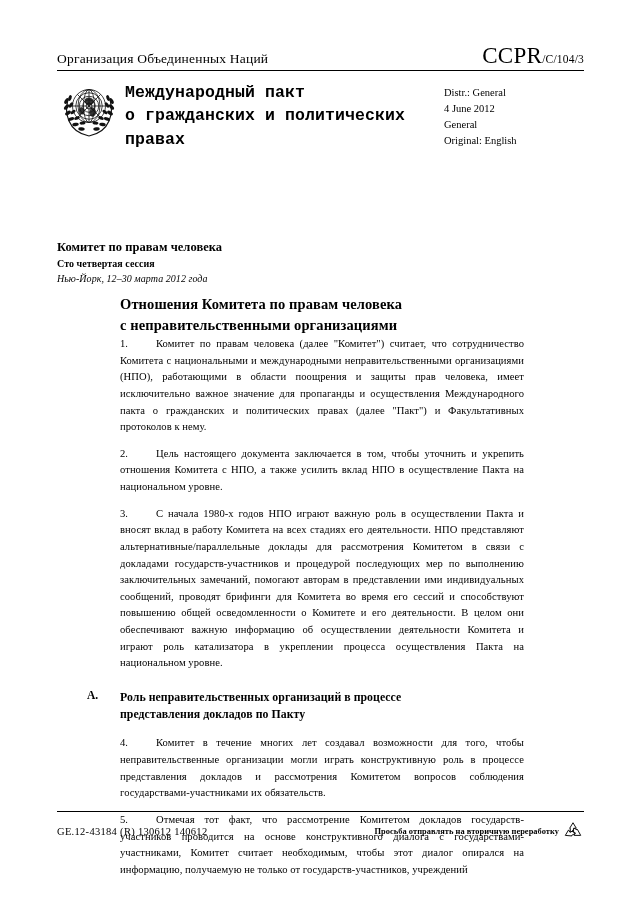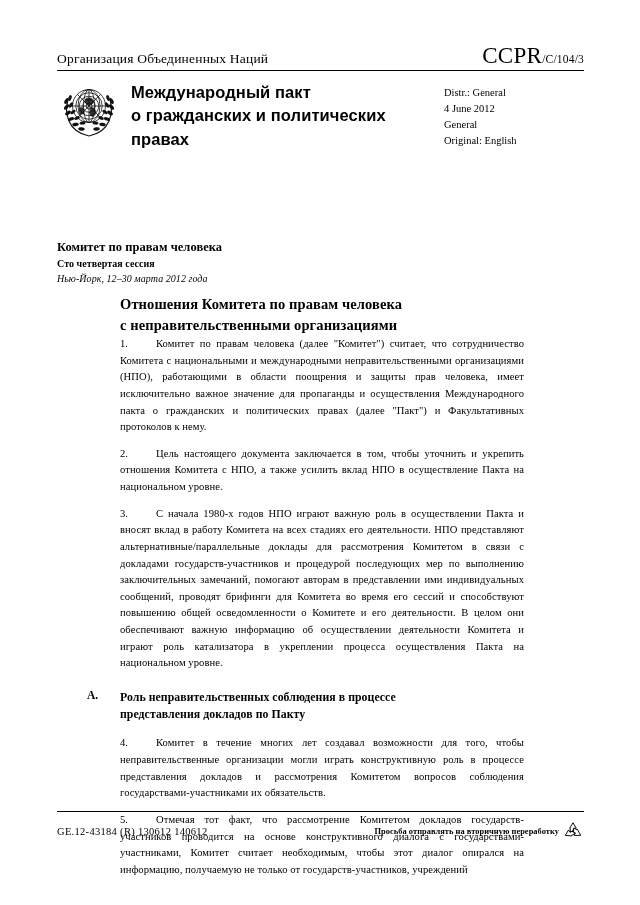--- a/index.html
+++ b/index.html
@@ -74,22 +74,22 @@
     width: 60px;
     height: 58px;
     flex: 0 0 60px;
     margin-top: 2px;
     margin-left: 2px;
   }
   .emblem svg { display: block; }
 
   .covenant-title {
     flex: 1 1 auto;
-    margin-left: 12px;
-    font-family: Liberation Sans, sans-serif;
+    margin-left: 6px;
+    font-family: Liberation Mono, monospace;
     font-weight: bold;
     font-size: 16.5px;
     line-height: 1.42;
     letter-spacing: 0.1px;
     padding-top: 1px;
   }
   .covenant-title span { display: block; }
 
   .distr-block {
     flex: 0 0 auto;
@@ -330,21 +330,21 @@
 
     <p class="para"><span class="pnum">1.</span><span>Комитет по правам человека (далее "Комитет") считает, что сотрудничество Комитета с национальными и международными неправительственными организациями (НПО), работающими в области поощрения и защиты прав человека, имеет исключительно важное значение для пропаганды и осуществления Международного пакта о гражданских и политических правах (далее "Пакт") и Факультативных протоколов к нему.</span></p>
 
     <p class="para"><span class="pnum">2.</span><span>Цель настоящего документа заключается в том, чтобы уточнить и укрепить отношения Комитета с НПО, а также усилить вклад НПО в осуществление Пакта на национальном уровне.</span></p>
 
     <p class="para"><span class="pnum">3.</span><span>С начала 1980-х годов НПО играют важную роль в осуществлении Пакта и вносят вклад в работу Комитета на всех стадиях его деятельности. НПО представляют альтернативные/параллельные доклады для рассмотрения Комитетом в связи с докладами государств-участников и процедурой последующих мер по выполнению заключительных замечаний, помогают авторам в представлении ими индивидуальных сообщений, проводят брифинги для Комитета во время его сессий и способствуют повышению общей осведомленности о Комитете и его деятельности. В целом они обеспечивают важную информацию об осуществлении деятельности Комитета и играют роль катализатора в укреплении процесса осуществления Пакта на национальном уровне.</span></p>
 
     <div class="section-head">
       <span class="sec-letter">A.</span>
       <div class="sec-text">
-        <span>Роль неправительственных соблюдения в процессе</span>
+        <span>Роль неправительственных организаций в процессе</span>
         <span>представления докладов по Пакту</span>
       </div>
     </div>
 
     <p class="para"><span class="pnum">4.</span><span>Комитет в течение многих лет создавал возможности для того, чтобы неправительственные организации могли играть конструктивную роль в процессе представления докладов и рассмотрения Комитетом вопросов соблюдения государствами-участниками их обязательств.</span></p>
 
     <p class="para"><span class="pnum">5.</span><span>Отмечая тот факт, что рассмотрение Комитетом докладов государств-участников проводится на основе конструктивного диалога с государствами-участниками, Комитет считает необходимым, чтобы этот диалог опирался на информацию, получаемую не только от государств-участников, учреждений</span></p>
 
   </div>
 

